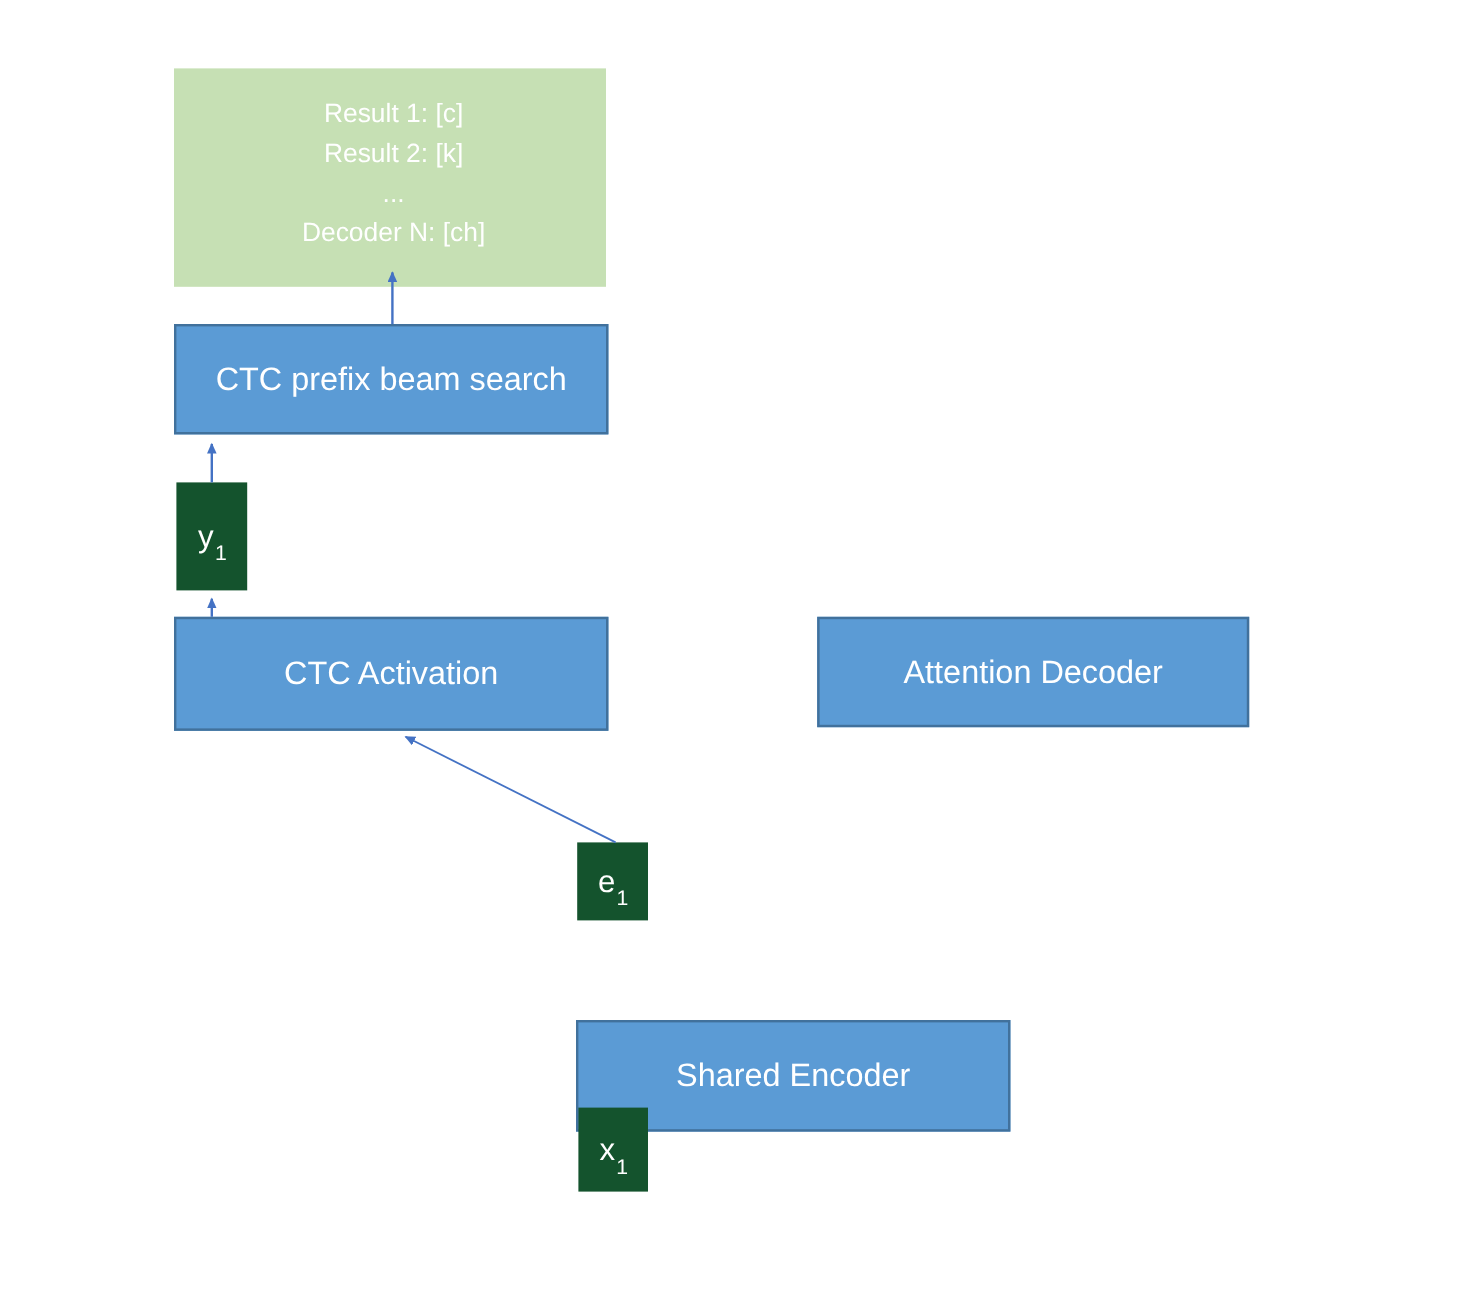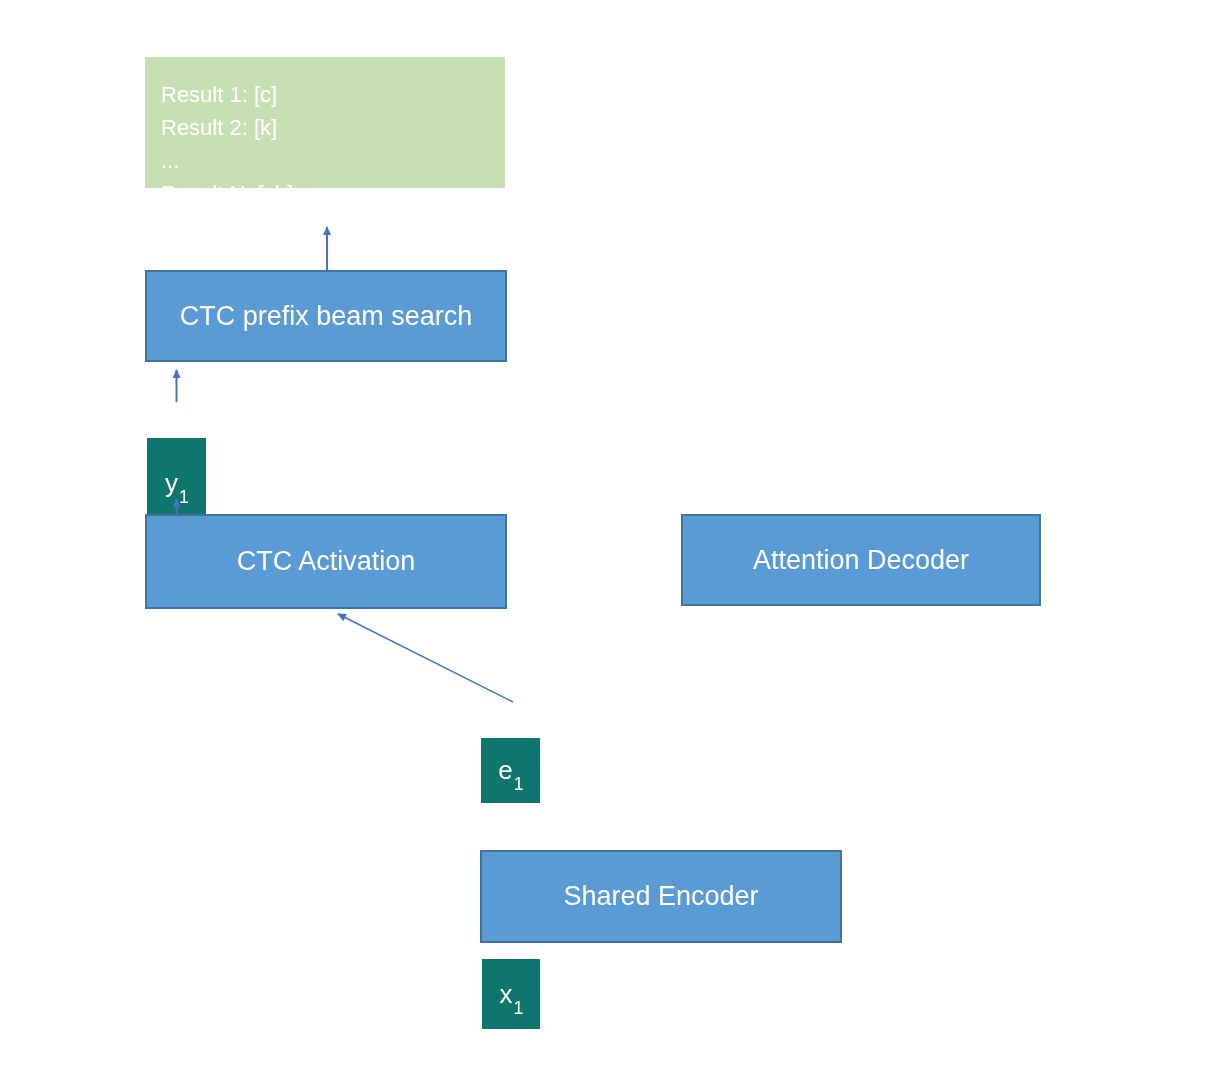--- a/index.html
+++ b/index.html
@@ -19,43 +19,42 @@
   .blue-box {
     background: #5b9bd5;
     border: 2px solid #41719c;
     display: flex;
     align-items: center;
     justify-content: center;
     font-size: 27px;
     text-align: center;
   }
   .green-box {
-    background: #0f766e;
+    background: #14532d;
     display: flex;
     align-items: center;
     justify-content: center;
     font-size: 26px;
-    margin-top: 36px;
   }
   .results-box {
     background: #c6e0b4;
     font-size: 22px;
     line-height: 33px;
     padding: 21px 10px 0 16px;
   }
   .results-box .rline { white-space: pre; }
   sub.tsub {
     font-size: 0.68em;
     line-height: 0;
     position: relative;
     top: 0.28em;
     left: 1px;
   }
   
-  #results-box          { left: 145px; top: 57px;  width: 360px; height: 131px; }
+  #results-box          { left: 145px; top: 57px;  width: 360px; height: 182px; text-align: center; }
   #beam-search-box      { left: 145px; top: 270px; width: 362px; height: 92px; }
   #y1-box               { left: 147px; top: 402px; width: 59px;  height: 90px; }
   #activation-box       { left: 145px; top: 514px; width: 362px; height: 95px; }
   #attention-box        { left: 681px; top: 514px; width: 360px; height: 92px; }
   #e1-box               { left: 481px; top: 702px; width: 59px;  height: 65px; }
   #encoder-box          { left: 480px; top: 806px; width: 362px; height: 93px; margin-top: 44px; }
   #x1-box               { left: 482px; top: 923px; width: 58px;  height: 70px; }
   #arrow-layer {
     position: absolute;
     left: 0; top: 0;
@@ -65,21 +64,21 @@
 </style>
 </head>
 <body>
 
 <div class="canvas">
 
   <div id="results-box" class="node results-box">
     <div class="rline">Result 1: [c]</div>
     <div class="rline">Result 2: [k]</div>
     <div class="rline">...</div>
-    <div class="rline">Result N: [ch]</div>
+    <div class="rline">Decoder N: [ch]</div>
   </div>
 
   <div id="beam-search-box" class="node blue-box">
     <span>CTC prefix beam search</span>
   </div>
 
   <div id="y1-box" class="node green-box">
     <span><span>y</span><sub class="tsub">1</sub></span>
   </div>
 

